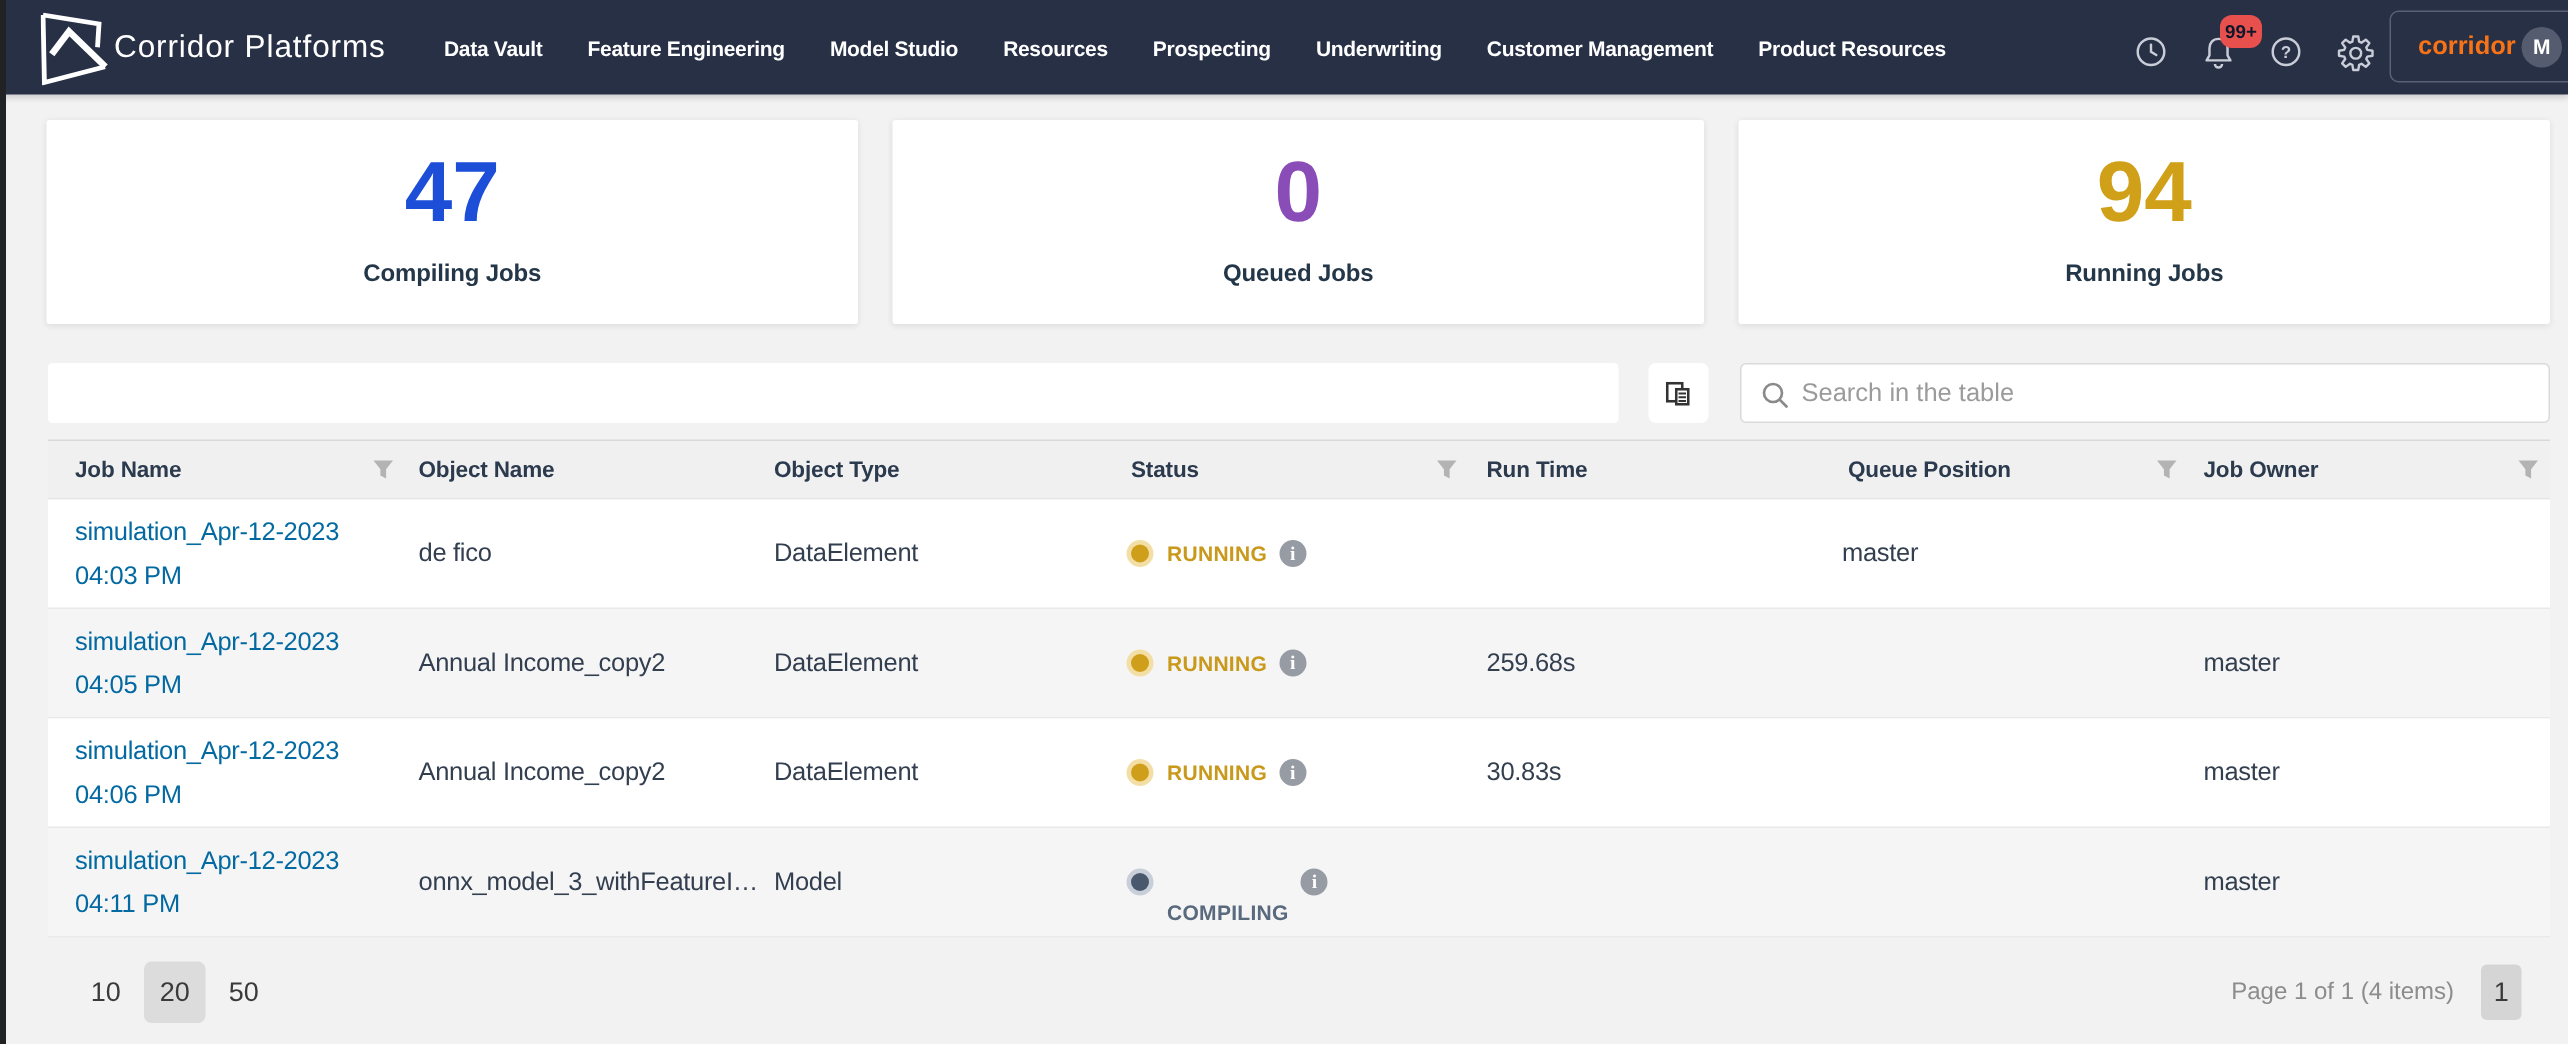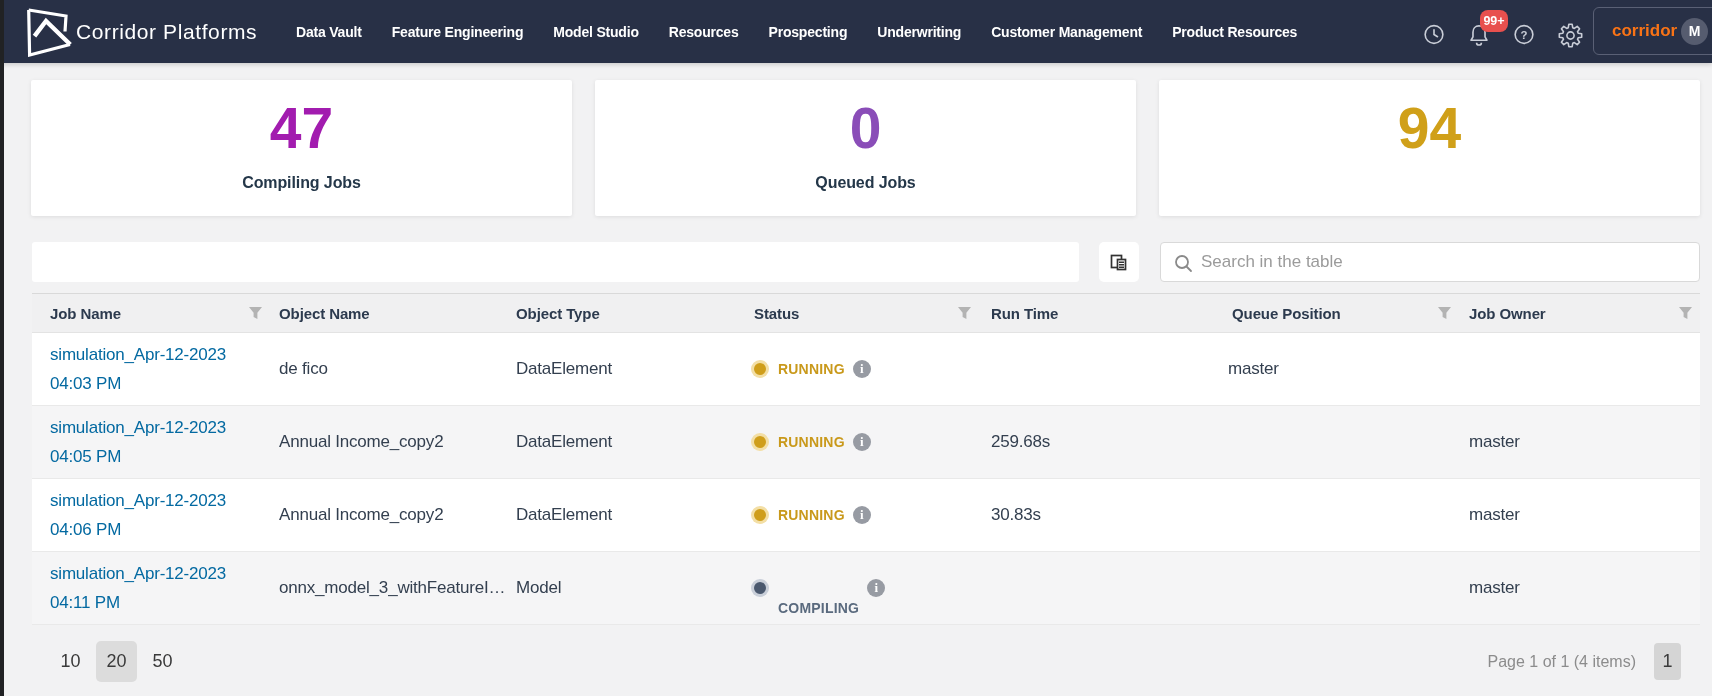--- a/index.html
+++ b/index.html
@@ -7,31 +7,31 @@
 body { font-family:"Liberation Sans", sans-serif; background:#f2f2f3; position:relative; }
 .edge { position:absolute; left:0; top:0; width:4px; height:696px; background:#212224; z-index:50; }
 
 
 .nav { position:absolute; left:0; top:0; width:1712px; height:63px; background:#283046; box-shadow:0 2px 4px rgba(0,0,0,0.15); }
 .logo-svg { position:absolute; left:27px; top:8px; }
 .brand { position:absolute; left:76px; top:20px; font-size:21px; font-weight:400; color:#fff; letter-spacing:0.6px; }
 .navlinks { position:absolute; left:296px; top:0; height:63px; display:flex; align-items:center; gap:30px; }
 .navlinks a { color:#fff; font-size:14px; letter-spacing:-0.2px; font-weight:700; text-decoration:none; white-space:nowrap; }
 .nav-ic { position:absolute; top:3px; height:63px; display:flex; align-items:center; justify-content:center; }
-.badge { position:absolute; left:1480px; top:10px; width:28px; height:22px; background:#e8504e; border-radius:8px; color:#ffffff; font-size:12.5px; font-weight:700; text-align:center; line-height:22px; z-index:5; }
+.badge { position:absolute; left:1480px; top:10px; width:28px; height:22px; background:#e8504e; border-radius:8px; color:#0f172a; font-size:12.5px; font-weight:700; text-align:center; line-height:22px; z-index:5; }
 .userbox { position:absolute; left:1593px; top:7px; width:130px; height:48px; border:1px solid #5a6075; border-radius:6px; display:flex; align-items:center; }
 .userbox .uname { color:#f97316; font-size:17px; font-weight:700; margin-left:18px; }
 .avatar { position:absolute; left:87px; top:10px; width:27px; height:27px; background:#565c6f; border-radius:50%; color:#fff; font-size:14px; font-weight:700; text-align:center; line-height:27px; }
 
 
 .cards { position:absolute; left:31px; top:80px; width:1669px; display:flex; gap:23px; }
 .card { flex:1; height:136px; background:#fff; border-radius:2px; box-shadow:0 1px 4px rgba(0,0,0,0.09); text-align:center; position:relative; }
 .card .num { position:absolute; top:20px; left:0; right:0; font-size:57px; font-weight:700; line-height:1; }
 .card .lbl { position:absolute; top:94px; left:0; right:0; font-size:16px; letter-spacing:-0.1px; font-weight:600; color:#243749; }
-.n1 { color:#a21caf; } .n2 { color:#8a4db8; } .n3 { color:#d0a019; } .n4 { color:#a39b31; }
+.n1 { color:#1d4ed8; } .n2 { color:#8a4db8; } .n3 { color:#d0a019; } .n4 { color:#a39b31; }
 
 
 .groupbar { position:absolute; left:32px; top:242px; width:1047px; height:40px; background:#fff; border-radius:3px; }
 .colbtn { position:absolute; left:1099px; top:242px; width:40px; height:40px; background:#fff; border-radius:5px; display:flex; align-items:center; justify-content:center; }
 .search { position:absolute; left:1160px; top:242px; width:540px; height:40px; background:#fff; border:1px solid #d9d9d9; border-radius:4px; display:flex; align-items:center; }
 .search .ph { color:#9b9b9b; font-size:17px; margin-left:40px; }
 
 
 .tbl { position:absolute; left:32px; top:293px; width:1668px; border-top:1px solid #d9d9d9; }
 .thead { height:39px; background:#f0f0f1; border-bottom:1px solid #e3e3e3; display:flex; }
@@ -117,20 +117,21 @@
   <div class="card">
       <div class="num n1">47</div>
       <div class="lbl">Compiling Jobs</div>
     </div>
   <div class="card">
       <div class="num n2">0</div>
       <div class="lbl">Queued Jobs</div>
     </div>
   <div class="card">
       <div class="num n3">94</div>
+      <div class="lbl">Running Jobs</div>
     </div>
 </div>
 
 <div class="groupbar"></div>
 <div class="colbtn">
   <svg width="21" height="21" viewBox="0 0 21 21">
     <rect x="2.5" y="3.5" width="10" height="12" fill="none" stroke="#333" stroke-width="1.7"></rect>
     <rect x="8.5" y="7.5" width="8" height="10" fill="#fff" stroke="#333" stroke-width="1.7"></rect>
     <path d="M10,10.3 H15 M10,12.8 H15 M10,15.3 H15" stroke="#333" stroke-width="1.4"></path>
   </svg>

